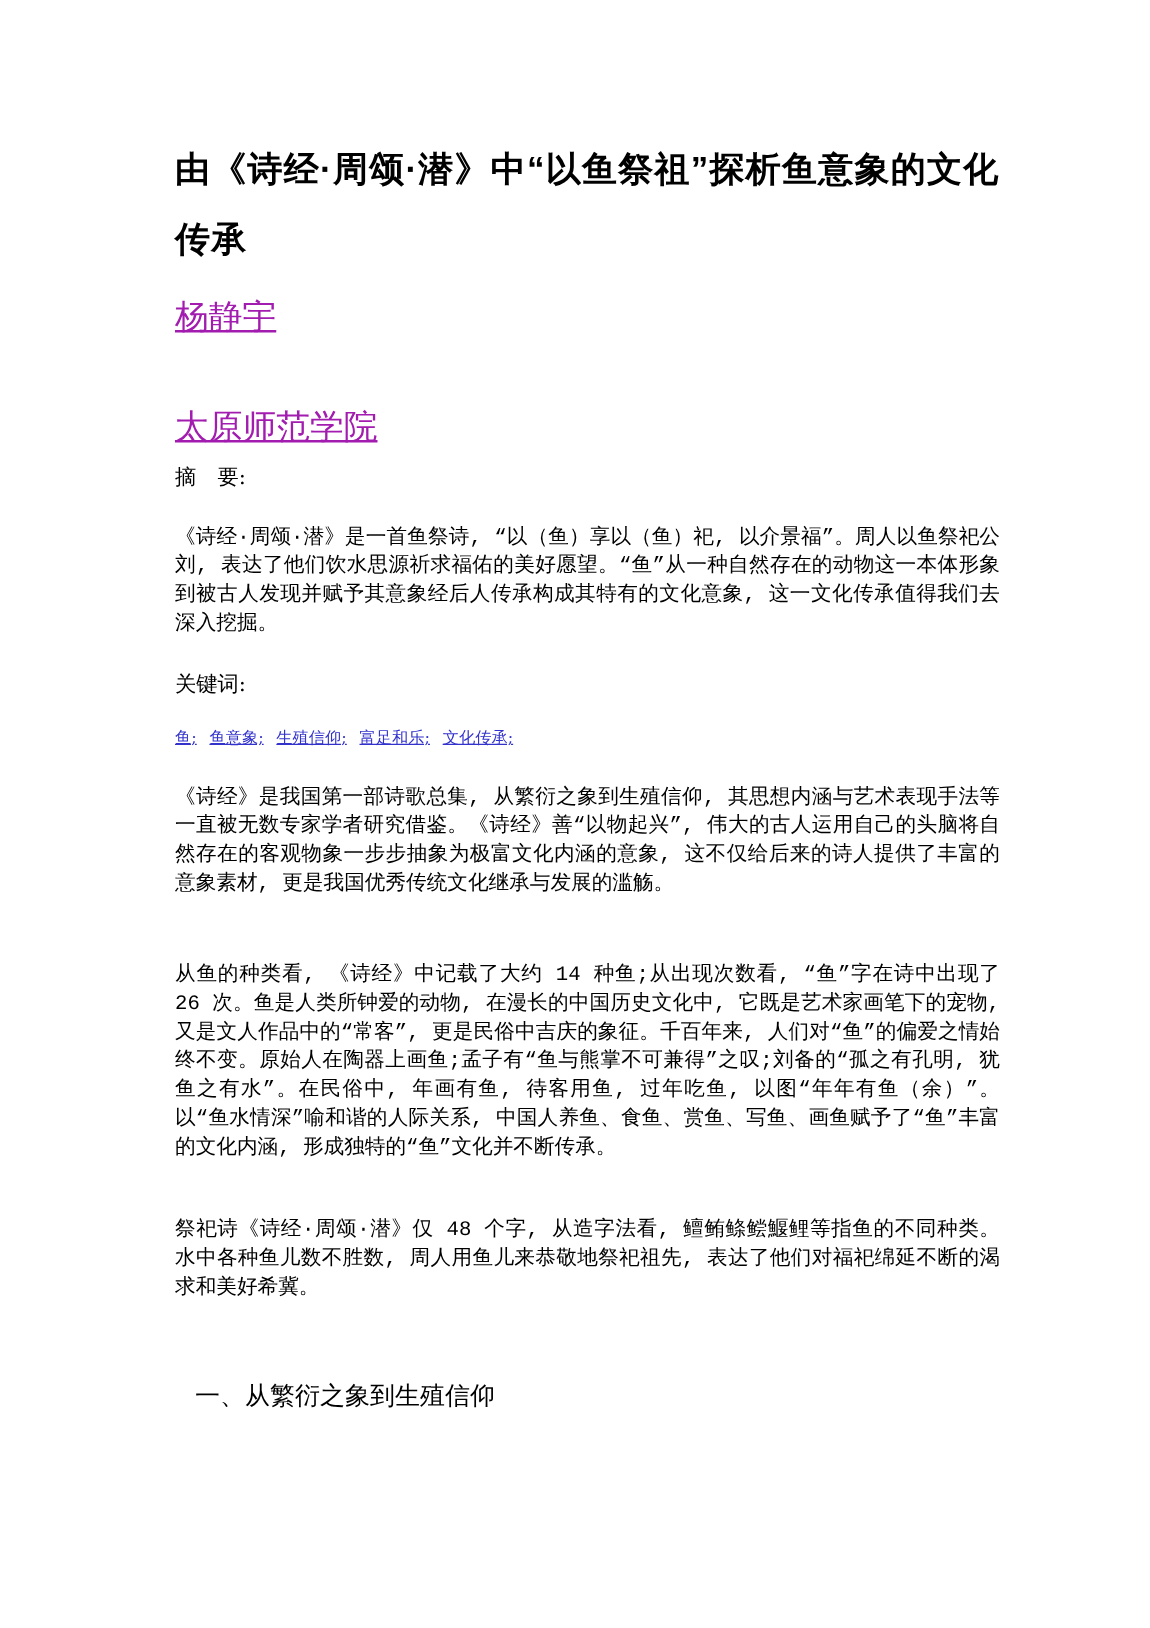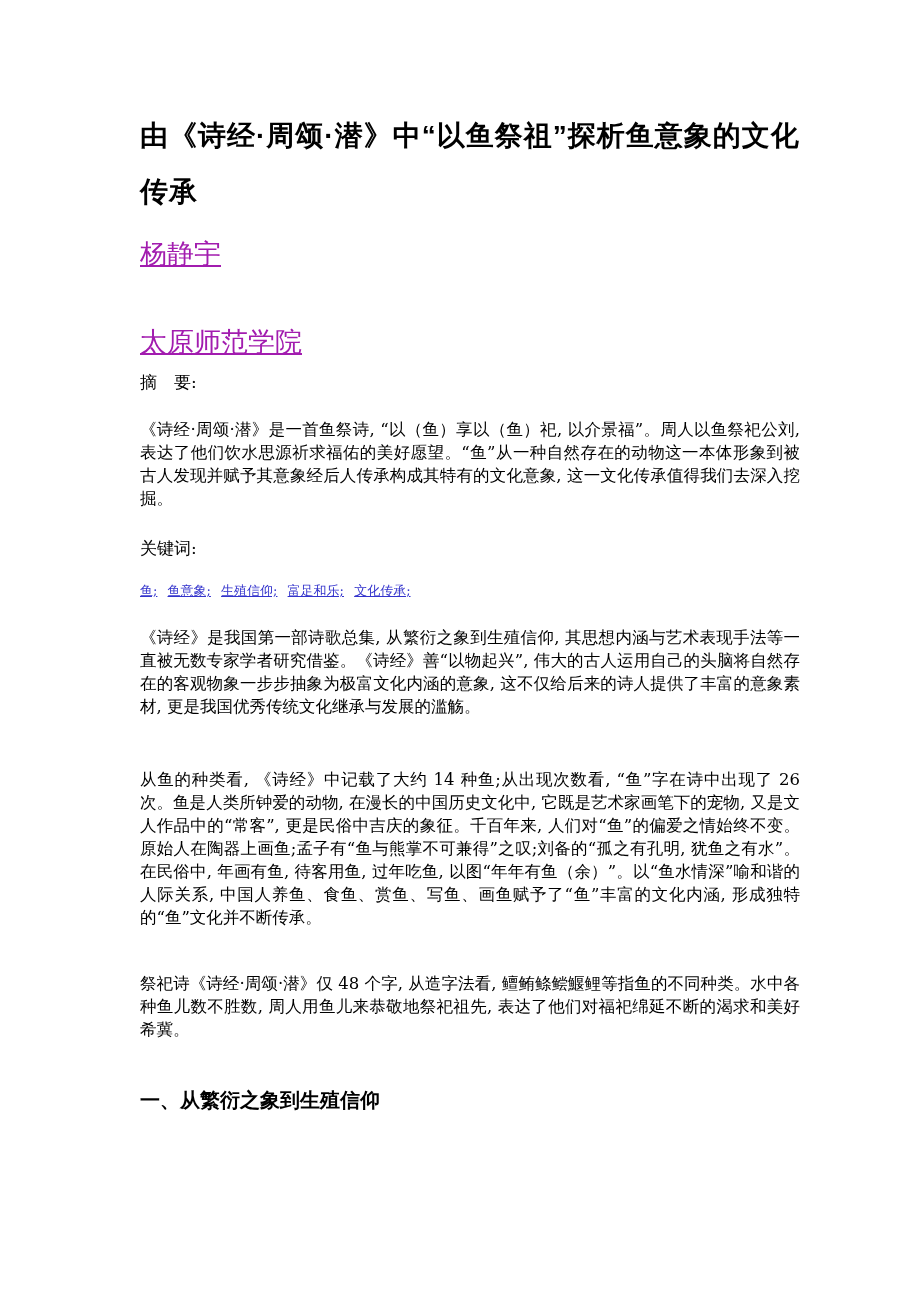--- a/index.html
+++ b/index.html
@@ -9,24 +9,24 @@
   .title { position: absolute; left: 0; top: 108px; width: 660px; margin: 0;
            font-family: Liberation Sans, sans-serif;
            font-size: 28px; font-weight: bold; line-height: 56px; letter-spacing: 1px; }
   .author { position: absolute; left: 0; top: 234px; font-size: 27px; line-height: 40px;
             font-family: "DejaVu Sans", "Liberation Sans", sans-serif; }
   .inst { position: absolute; left: 0; top: 304px; font-size: 27px; line-height: 40px;
           font-family: "DejaVu Sans", "Liberation Sans", sans-serif; margin-top: 18px; }
   a.link { color: #a21caf; text-decoration: underline; }
   .label { position: absolute; left: 0; font-size: 17px; line-height: 20px; }
   .para { position: absolute; left: 0; width: 660px; margin: 0; font-size: 16.5px; line-height: 23px;
-          text-align: justify; }
+          text-align: justify; font-family: Liberation Mono, monospace; }
   .keywords { position: absolute; left: 0; top: 580px; font-size: 13px; line-height: 22px; }
   .keywords a { color: #3333cc; text-decoration: underline; margin-right: 6px; }
-  .section { position: absolute; left: 0; top: 1086px; margin: 0; font-size: 20px; font-weight: bold;
+  .section { position: absolute; left: 0; top: 1086px; margin: 16px; font-size: 20px; font-weight: normal;
              line-height: 28px; font-family: "DejaVu Sans", "Liberation Sans", sans-serif; }
 </style>
 </head>
 <body>
 
 <div class="page">
   <h1 class="title">由《诗经·周颂·潜》中“以鱼祭祖”探析鱼意象的文化传承</h1>
 
   <div class="author">
     <a class="link" href="#">杨静宇</a>

